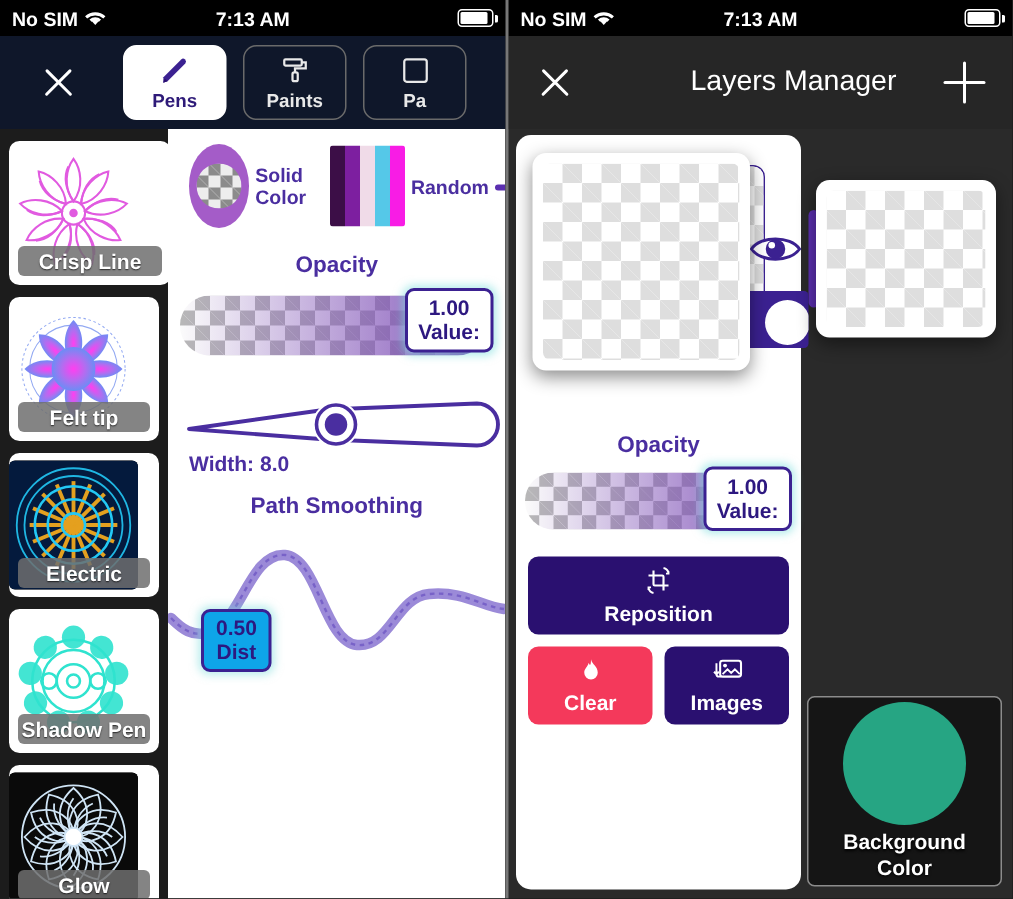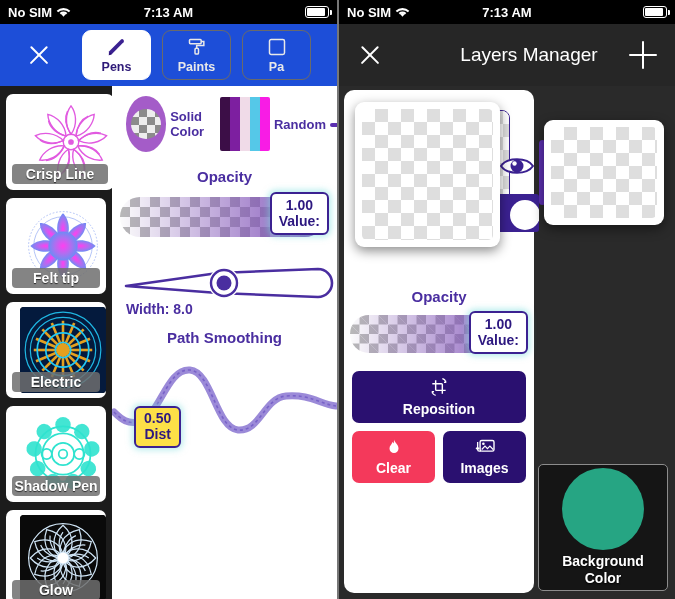--- a/index.html
+++ b/index.html
@@ -29,21 +29,21 @@
     position: relative; display: inline-block;
   }
   .battery::after {
     content: ''; position: absolute; right: -4px; top: 3px;
     width: 2px; height: 5px; background: #fff; border-radius: 0 1px 1px 0;
   }
   .battery i { display: block; position: absolute; left: 1px; top: 1px; bottom: 1px; width: 18px; background: #fff; border-radius: 1px; }
 
   
   .navbar-l {
-    height: 62px; background: #1d4ed8; position: relative;
+    height: 62px; background: #0f172a; position: relative;
     display: flex; align-items: center; padding: 0 0 0 26px; gap: 12px;
     z-index: 30;
   }
   .close-x { width: 26px; height: 26px; position: relative; cursor: pointer; flex: 0 0 auto; }
   .close-x::before, .close-x::after {
     content: ''; position: absolute; left: 1px; top: 12px; width: 24px; height: 2.4px;
     background: #fff; border-radius: 1px;
   }
   .close-x::before { transform: rotate(45deg); }
   .close-x::after { transform: rotate(-45deg); }
@@ -60,21 +60,21 @@
   .tab .ticon { height: 21px; display: flex; align-items: center; justify-content: center; }
 
   .body-l { position: absolute; left: 0; right: 0; top: 86px; bottom: 0; }
   .brushlist {
     position: absolute; left: 0; top: 0; bottom: 0; width: 112px;
     background: #1c1c1c; padding: 8px 6px 0 6px; overflow: hidden;
   }
   .brush {
     width: 100px; height: 96px; margin: 0 auto 8px auto; background: #fff;
     border-radius: 7px; position: relative; overflow: hidden;
-    display: flex; align-items: center; justify-content: flex-end; cursor: pointer;
+    display: flex; align-items: center; justify-content: flex-start; cursor: pointer;
   }
   .brush.sel { width: 108px; margin-left: 0; border-radius: 7px; }
   .brush .thumb { width: 86px; height: 86px; border-radius: 4px; display:block; }
   .brush .blabel {
     position: absolute; left: 6px; right: 6px; bottom: 6px;
     background: rgba(110,110,110,0.85); border-radius: 4px;
     color: #fff; font-size: 14px; font-weight: bold; text-align: center;
     line-height: 16px; padding: 2px 0;
     text-shadow: 0 1px 1px rgba(0,0,0,0.7);
   }
@@ -127,21 +127,21 @@
     box-shadow: 0 0 6px 2px rgba(120,220,220,0.55);
     cursor: pointer;
   }
 
   .width-ctl { position: relative; height: 60px; margin-top: 14px; }
   .width-lbl { color: #4a2ea0; font-size: 14px; font-weight: bold; margin-left: 14px; margin-top: -10px; }
 
   .smooth-wave { position: relative; height: 110px; margin-top: 4px; }
   .dist-box {
     position: absolute; left: 22px; top: 56px;
-    background: #fde047; border: 2.5px solid #3b2191; border-radius: 6px;
+    background: #0ea5e9; border: 2.5px solid #3b2191; border-radius: 6px;
     padding: 2px 8px 4px 8px; text-align: center;
     color: #2d1880; font-size: 14px; font-weight: bold; line-height: 16px;
     box-shadow: 0 0 6px 2px rgba(120,220,220,0.5);
     cursor: pointer;
   }
 
   
   .navbar-r {
     height: 62px; background: #262626; position: relative;
     display: flex; align-items: center; padding: 0 18px; z-index: 30;

